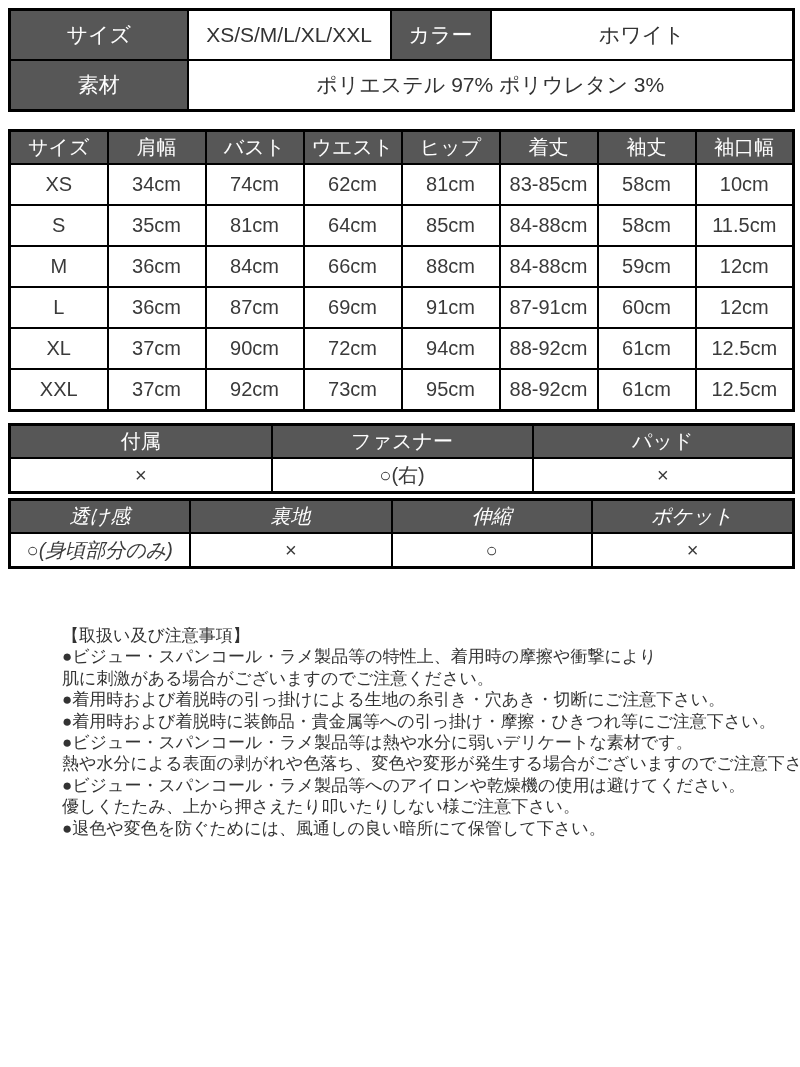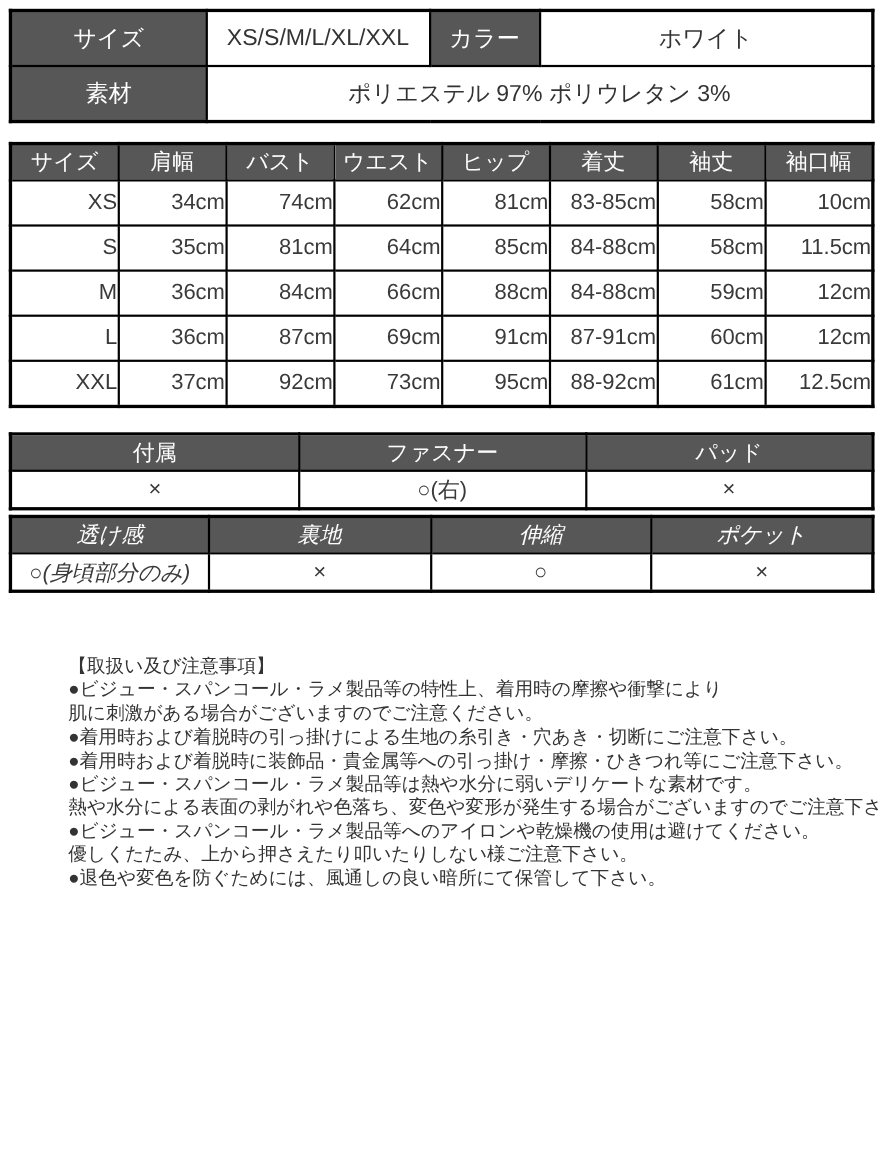--- a/index.html
+++ b/index.html
@@ -21,24 +21,24 @@
     padding:0;
   }
   .hd { background:#575757; color:#fdfdfd; font-weight:normal; }
 
   
   .spec-table th, .spec-table td { height:48px; font-size:21px; }
 
   
   .size-table { margin-top:17px; }
   .size-table th { height:31px; font-size:20px; }
-  .size-table td { height:39px; font-size:20px; color:#3a3a3a;text-align:right; }
-
-  
-  .feat3 { margin-top:22px; }
+  .size-table td { height:39px; font-size:20px; color:#3a3a3a; }
+
+  
+  .feat3 { margin-top:11px; }
   .feat4 { margin-top:4px;font-style:italic; }
   .feat3 th, .feat4 th { height:31px; font-size:20px; }
   .feat3 td, .feat4 td { height:32px; font-size:20px; color:#3a3a3a; }
 
   
   .notes {
     margin:56px 0 0 30px;
     font-size:17px;
     line-height:21.4px;
     color:#333333;
@@ -125,20 +125,30 @@
     </tr>
     <tr>
       <td>L</td>
       <td>36cm</td>
       <td>87cm</td>
       <td>69cm</td>
       <td>91cm</td>
       <td>87-91cm</td>
       <td>60cm</td>
       <td>12cm</td>
+    </tr>
+    <tr>
+      <td>XL</td>
+      <td>37cm</td>
+      <td>90cm</td>
+      <td>72cm</td>
+      <td>94cm</td>
+      <td>88-92cm</td>
+      <td>61cm</td>
+      <td>12.5cm</td>
     </tr>
     <tr>
       <td>XXL</td>
       <td>37cm</td>
       <td>92cm</td>
       <td>73cm</td>
       <td>95cm</td>
       <td>88-92cm</td>
       <td>61cm</td>
       <td>12.5cm</td>

